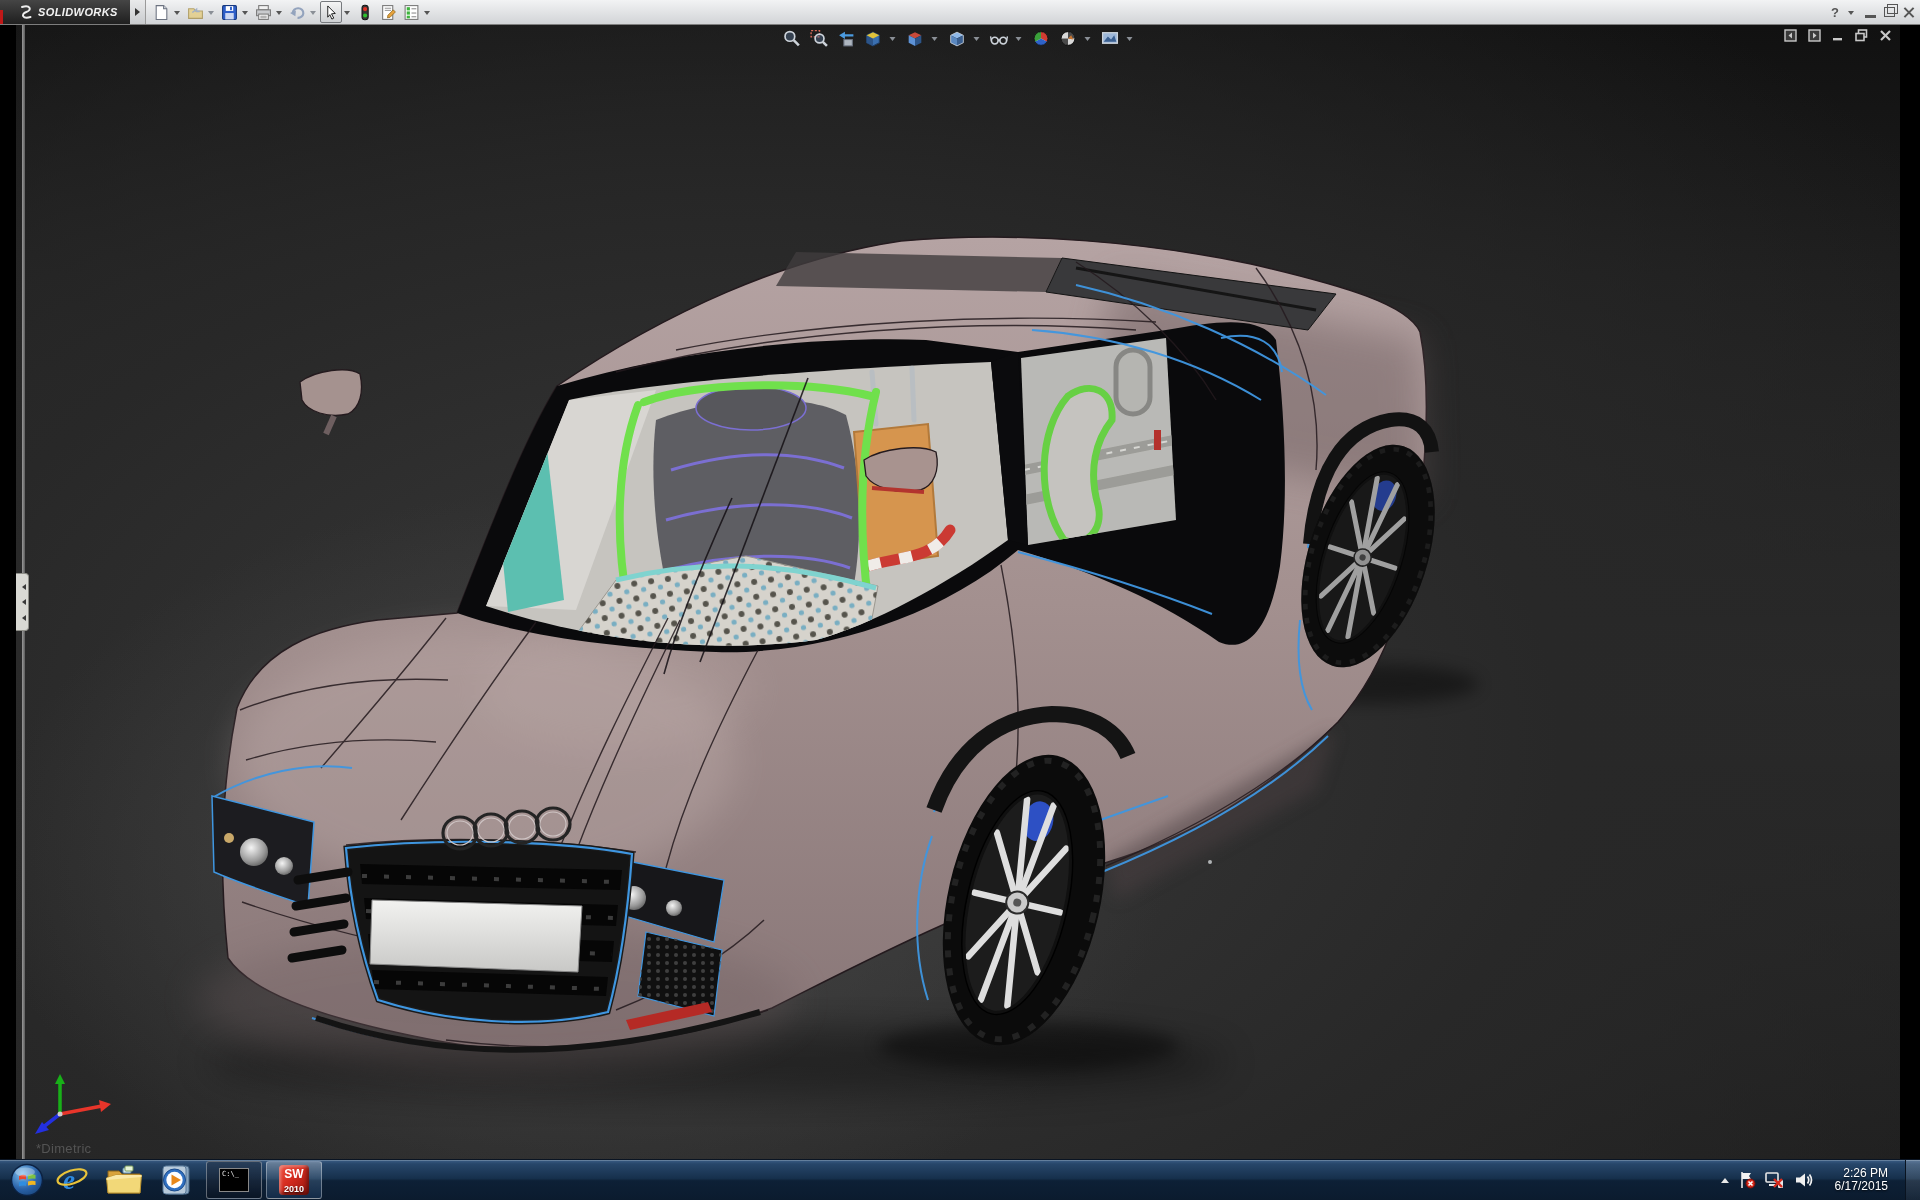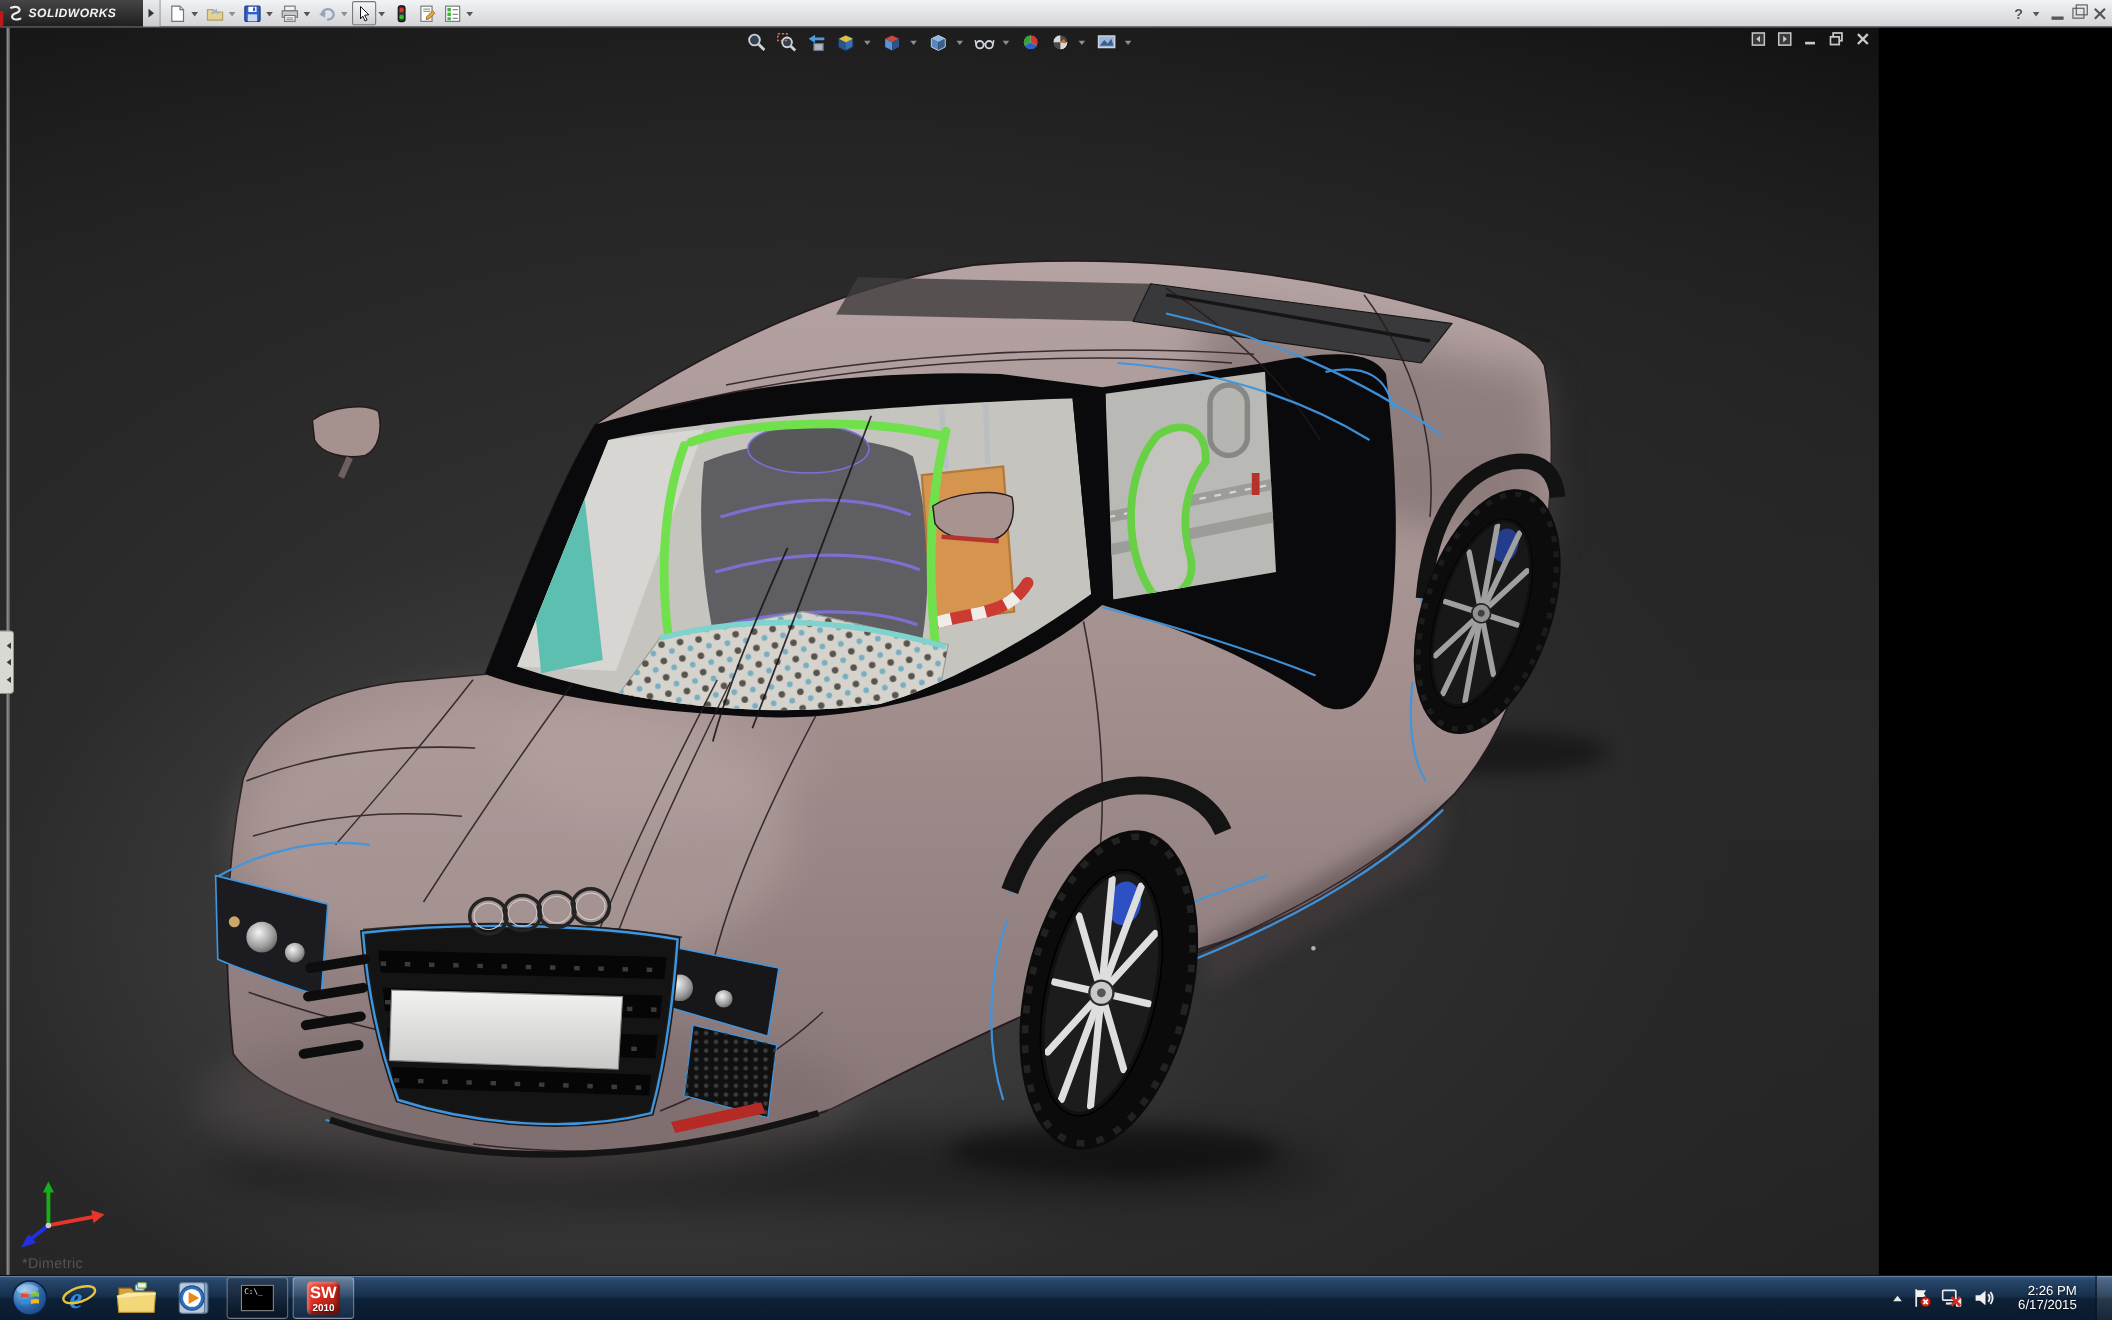--- a/index.html
+++ b/index.html
@@ -3,21 +3,21 @@
 <meta charset="utf-8">
 <style>
   html,body{margin:0;padding:0;background:#000;}
   body{width:1920px;height:1200px;overflow:hidden;position:relative;
        font-family:"Liberation Sans",sans-serif;-webkit-font-smoothing:antialiased;}
 
   
   .titlebar{position:absolute;left:0;top:0;width:1920px;height:24px;
     background:linear-gradient(#f2f3f4,#d2d4d7);border-bottom:1px solid #7e7e7e;z-index:30;}
   .brandblock{position:absolute;left:0;top:0;width:130px;height:24px;
-    background:linear-gradient(#454545,#1f1f1f);display:flex;align-items:center;gap:4px;padding-left:6px;box-sizing:border-box;}
+    background:linear-gradient(#454545,#1f1f1f);display:flex;align-items:center;gap:4px;padding-left:18px;box-sizing:border-box;}
   .brand-red{position:absolute;left:0;top:10px;width:3px;height:14px;background:#c01818;}
   .brand-text{color:#f2f2f2;font-size:11px;font-weight:bold;font-style:italic;letter-spacing:.4px;}
   .brand-expand{position:absolute;left:130px;top:0;width:15px;height:24px;
     background:linear-gradient(#e9eaeb,#c9cbce);border-right:1px solid #9a9a9a;display:flex;align-items:center;justify-content:center;}
   .tri-r{width:0;height:0;border:4px solid transparent;border-left:5px solid #333;margin-left:3px;}
   .main-toolbar{position:absolute;left:150px;top:0;height:24px;display:flex;align-items:center;gap:1px;}
   .tbtn{width:22px;height:22px;display:flex;align-items:center;justify-content:center;border-radius:2px;}
   .tbtn.pressed{border:1px solid #76797d;background:linear-gradient(#f4f4f4,#cfd1d4);box-sizing:border-box;}
   .caret{width:0;height:0;border:3px solid transparent;border-top:4px solid #555;margin:4px 3px 0 1px;}
   .caret.dim{border-top-color:#8a8f96;}
@@ -26,21 +26,21 @@
   .title-controls{position:absolute;right:6px;top:0;height:24px;display:flex;align-items:center;gap:8px;}
   .helpbtn{font-size:13px;font-weight:bold;color:#555;}
   .ctl-min{width:11px;height:3px;background:#555;margin-top:8px;}
   .ctl-restore{width:9px;height:8px;border:1.5px solid #555;position:relative;background:transparent;}
   .ctl-restore:before{content:"";position:absolute;left:2px;top:-4px;width:9px;height:8px;border:1.5px solid #555;}
   .ctl-x{position:relative;width:11px;height:11px;}
   .ctl-x:before,.ctl-x:after{content:"";position:absolute;left:5px;top:-1px;width:2px;height:13px;background:#555;}
   .ctl-x:before{transform:rotate(45deg);}.ctl-x:after{transform:rotate(-45deg);}
 
   
-  .viewport{position:absolute;left:0;top:25px;width:1708px;height:1135px;overflow:hidden;
+  .viewport{position:absolute;left:16px;top:25px;width:1884px;height:1135px;overflow:hidden;
     background:
       radial-gradient(ellipse 820px 520px at 560px 840px, rgba(90,90,90,.85) 0%, rgba(70,70,70,.5) 35%, rgba(0,0,0,0) 72%),
       radial-gradient(ellipse 1500px 950px at 720px 720px, #3a3a3a 0%, #282828 55%, rgba(0,0,0,0) 100%),
       linear-gradient(#111 0%, #1d1d1d 22%, #2a2a2a 58%, #1e1e1e 100%); text-align: right;}
   .carview{position:absolute;left:0;top:-25px;width:1920px;height:1200px;}
 
   .headsup{position:absolute;left:50%;top:3px;transform:translateX(-50%);display:flex;align-items:center;gap:5px;z-index:20;}
   .hbtn{width:22px;height:20px;display:flex;align-items:center;justify-content:center;border-radius:2px;}
   .vp-controls{position:absolute;right:8px;top:4px;display:flex;align-items:center;gap:11px;z-index:20;}
 
@@ -63,21 +63,21 @@
   .taskicon{width:52px;height:40px;display:flex;align-items:center;justify-content:center;}
   .taskbtn{height:38px;margin-left:4px;border:1px solid rgba(255,255,255,.35);border-radius:3px;
     display:flex;align-items:center;justify-content:center;padding:0 12px;box-sizing:border-box;}
   .taskbtn.cmdbtn{background:linear-gradient(rgba(40,60,85,.8),rgba(10,20,35,.85));}
   .taskbtn.swbtn{background:linear-gradient(rgba(255,255,255,.30),rgba(120,160,200,.25) 50%,rgba(40,80,130,.3));}
   .cmdthumb{width:30px;height:24px;background:#000;border:1px solid #888;box-sizing:border-box;
     color:#e8e8e8;font-family:"DejaVu Sans Mono",monospace;font-size:7px;line-height:9px;padding:1px 2px;}
   .swcube{width:30px;height:30px;border-radius:4px;position:relative;
     background:linear-gradient(135deg,#f05040 0%,#d42b1e 45%,#8f130c 100%);
     box-shadow:inset -2px -2px 4px rgba(0,0,0,.4), inset 2px 2px 3px rgba(255,255,255,.35);}
-  .swcube .sw{position:absolute;left:0;right:0;top:2px;text-align:center;color:#fff;font-weight:bold;font-size:15px;}
+  .swcube .sw{position:absolute;left:0;right:0;top:2px;text-align:center;color:#fff;font-weight:bold;font-size:12px;}
   .swcube .yr{position:absolute;left:0;right:0;bottom:1px;text-align:center;color:#fff;font-weight:bold;font-size:9px;
     text-shadow:0 1px 2px rgba(0,0,0,.8);}
   .tray{margin-left:auto;display:flex;align-items:center;gap:9px;height:40px;}
   .tray-arrow{width:0;height:0;border:4px solid transparent;border-bottom:5px solid #e8e8e8;margin-bottom:3px;}
   .clock{text-align:right;color:#fff;font-size:12px;line-height:13px;text-shadow:0 1px 2px rgba(0,0,0,.7);margin-left:12px;}
   .showdesk{width:14px;height:40px;margin-left:8px;border-left:1px solid #091320;
     background:linear-gradient(rgba(255,255,255,.18),rgba(255,255,255,.05));}
 </style>
 </head>
 <body>

